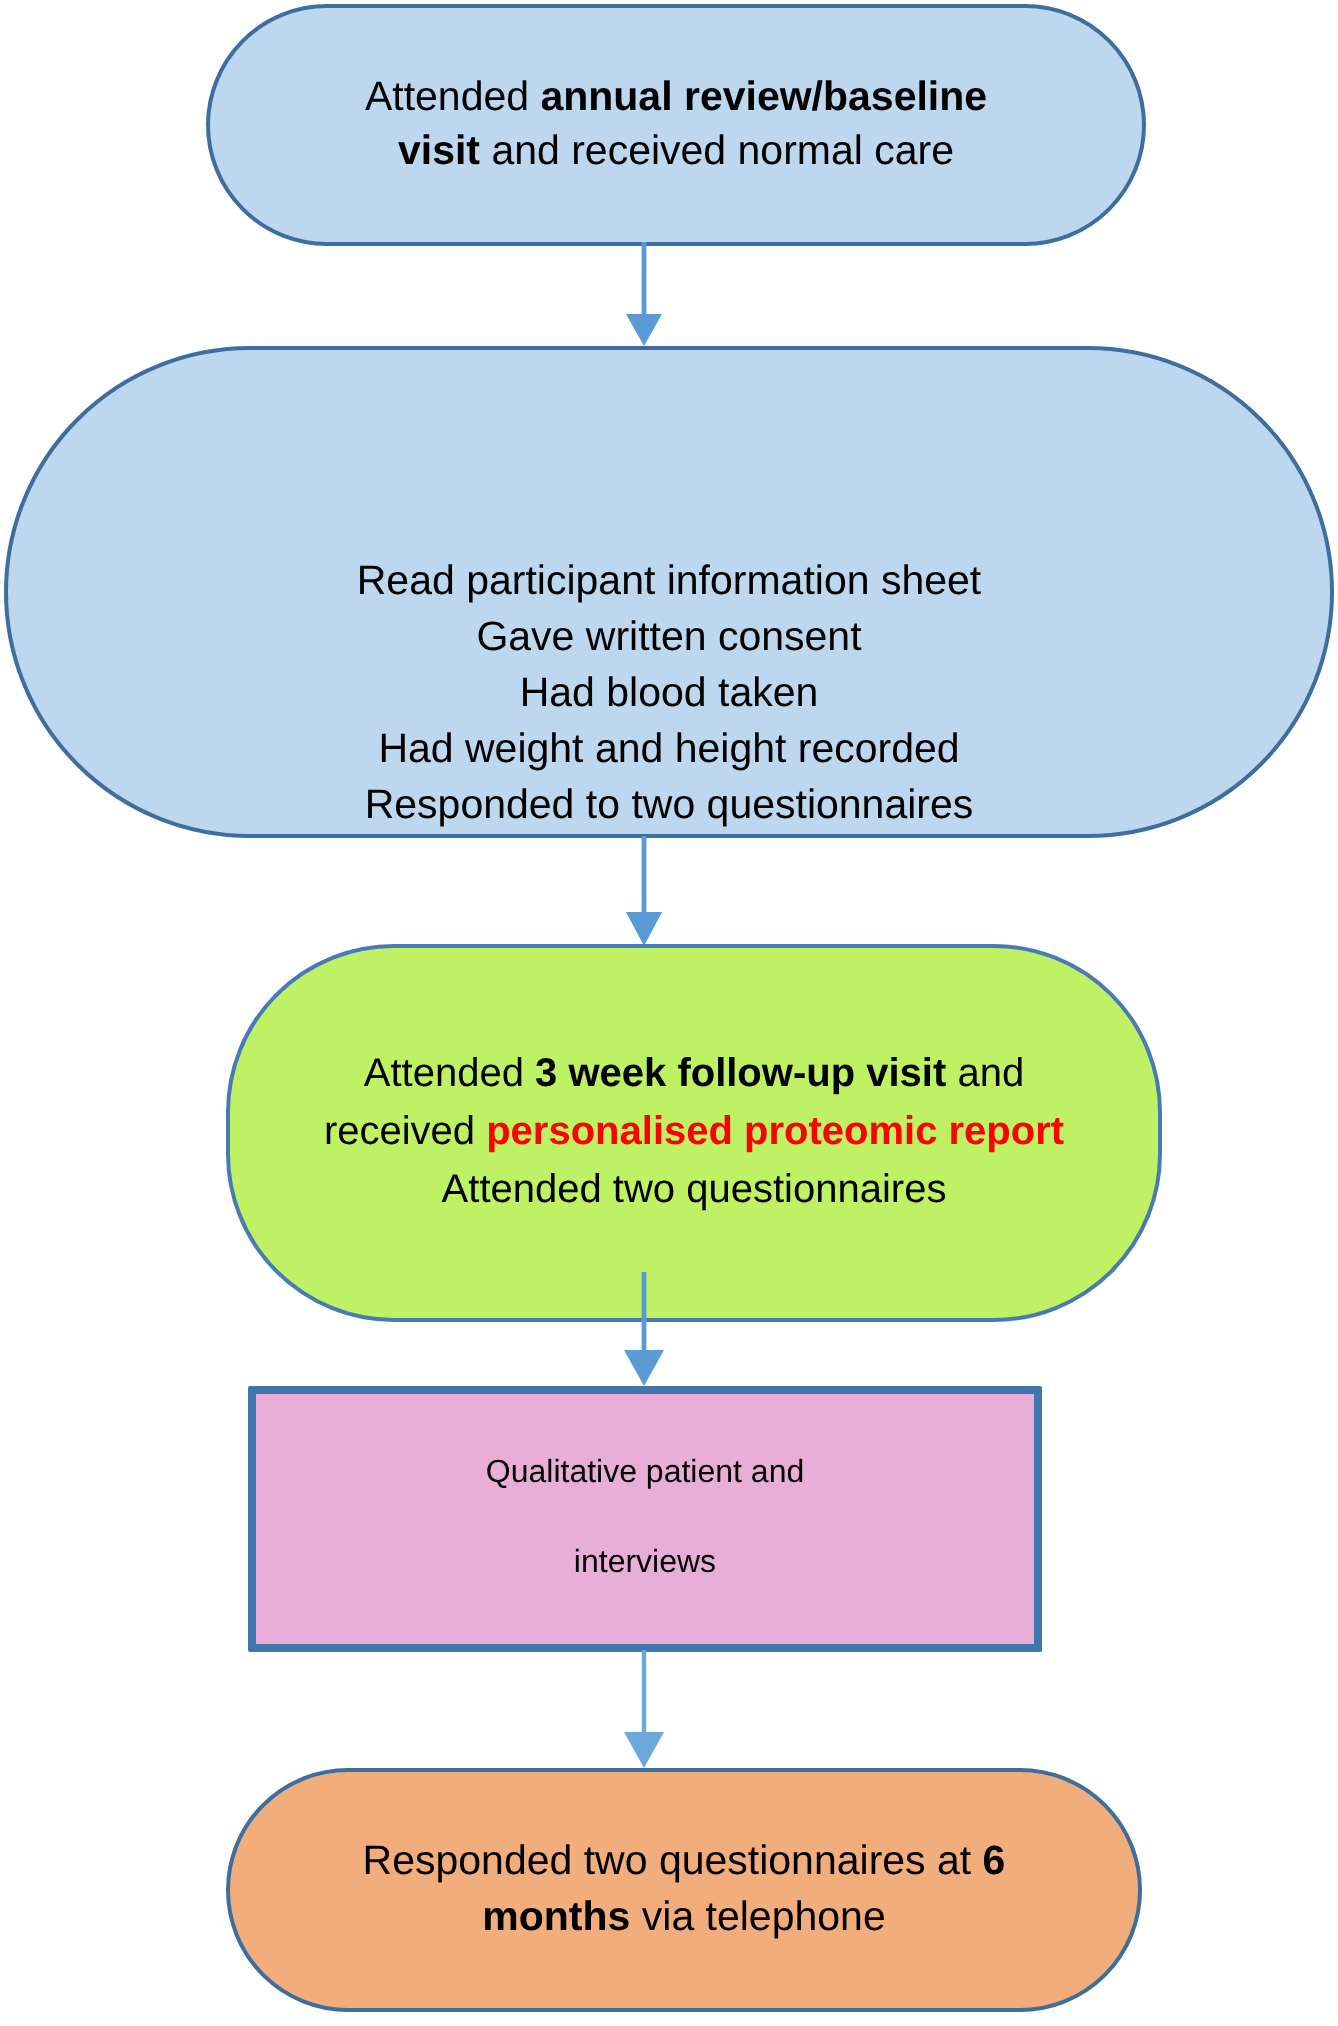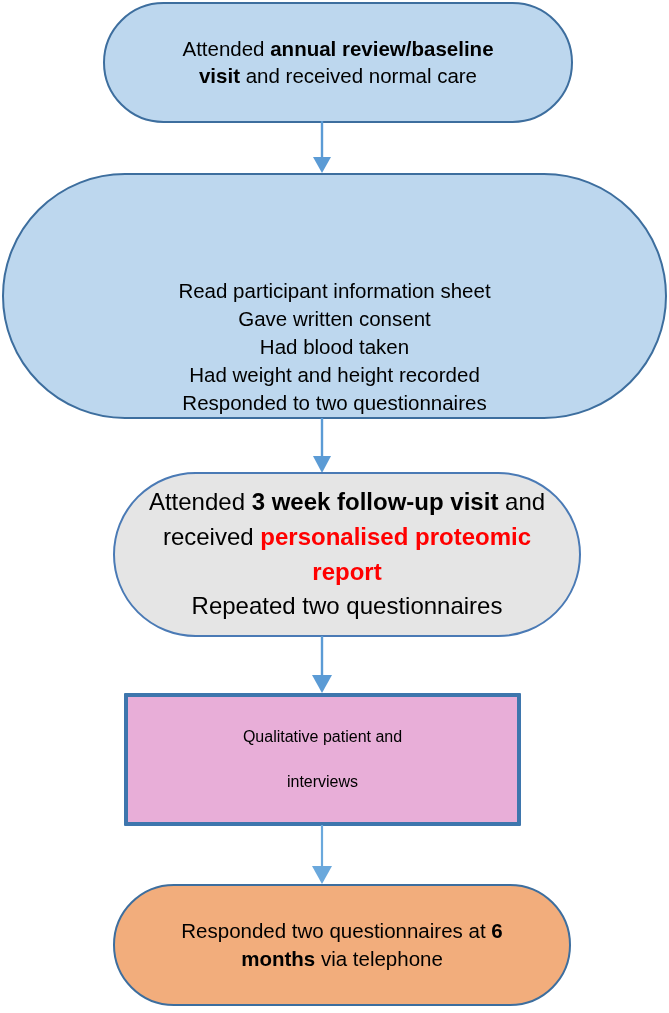--- a/index.html
+++ b/index.html
@@ -49,25 +49,25 @@
     background: #bdd7ee;
     border: 2px solid #3d6e9e;
     border-radius: 130px;
     font-size: 20.5px;
     align-items: flex-end;
   }
   #node-2 .txt { line-height: 1.37; }
   
   #node-3 {
     left: 113px; top: 472px;
-    width: 468px; height: 165px;
-    background: #e5e5e5;
+    width: 468px; height: 189px;
+    background: #bef264;
     border: 2px solid #4a7ab5;
     border-radius: 84px;
-    font-size: 24px;
+    font-size: 20px;
   }
   #node-3 .txt { line-height: 1.45; }
   
   #node-4 {
     left: 124px; top: 693px;
     width: 397px; height: 133px;
     background: #e8aed8;
     border: 4px solid #3e76ad;
     border-radius: 1px;
     font-size: 16px;
@@ -111,21 +111,21 @@
   </div>
 
   <div class="arrow" style="left:309px; top:418px;">
     <svg width="26" height="56" viewBox="0 0 26 56">
       <line x1="13" y1="0" x2="13" y2="40" stroke="#5b9bd5" stroke-width="2.4"></line>
       <polygon points="4,38 22,38 13,55" fill="#5b9bd5"></polygon>
     </svg>
   </div>
 
   <div class="node" id="node-3">
-    <div class="txt"><span>Attended </span><b>3 week follow-up visit</b><span> and</span><br><span>received </span><b style="color: rgb(255, 0, 0);">personalised proteomic report</b><br><span>Repeated two questionnaires</span></div>
+    <div class="txt"><span>Attended </span><b>3 week follow-up visit</b><span> and</span><br><span>received </span><b style="color: rgb(255, 0, 0);">personalised proteomic report</b><br><span>Attended two questionnaires</span></div>
   </div>
 
   <div class="arrow" style="left:309px; top:636px;">
     <svg width="26" height="58" viewBox="0 0 26 58">
       <line x1="13" y1="0" x2="13" y2="41" stroke="#5b9bd5" stroke-width="2.4"></line>
       <polygon points="3,39 23,39 13,57" fill="#5b9bd5"></polygon>
     </svg>
   </div>
 
   <div class="node" id="node-4">

